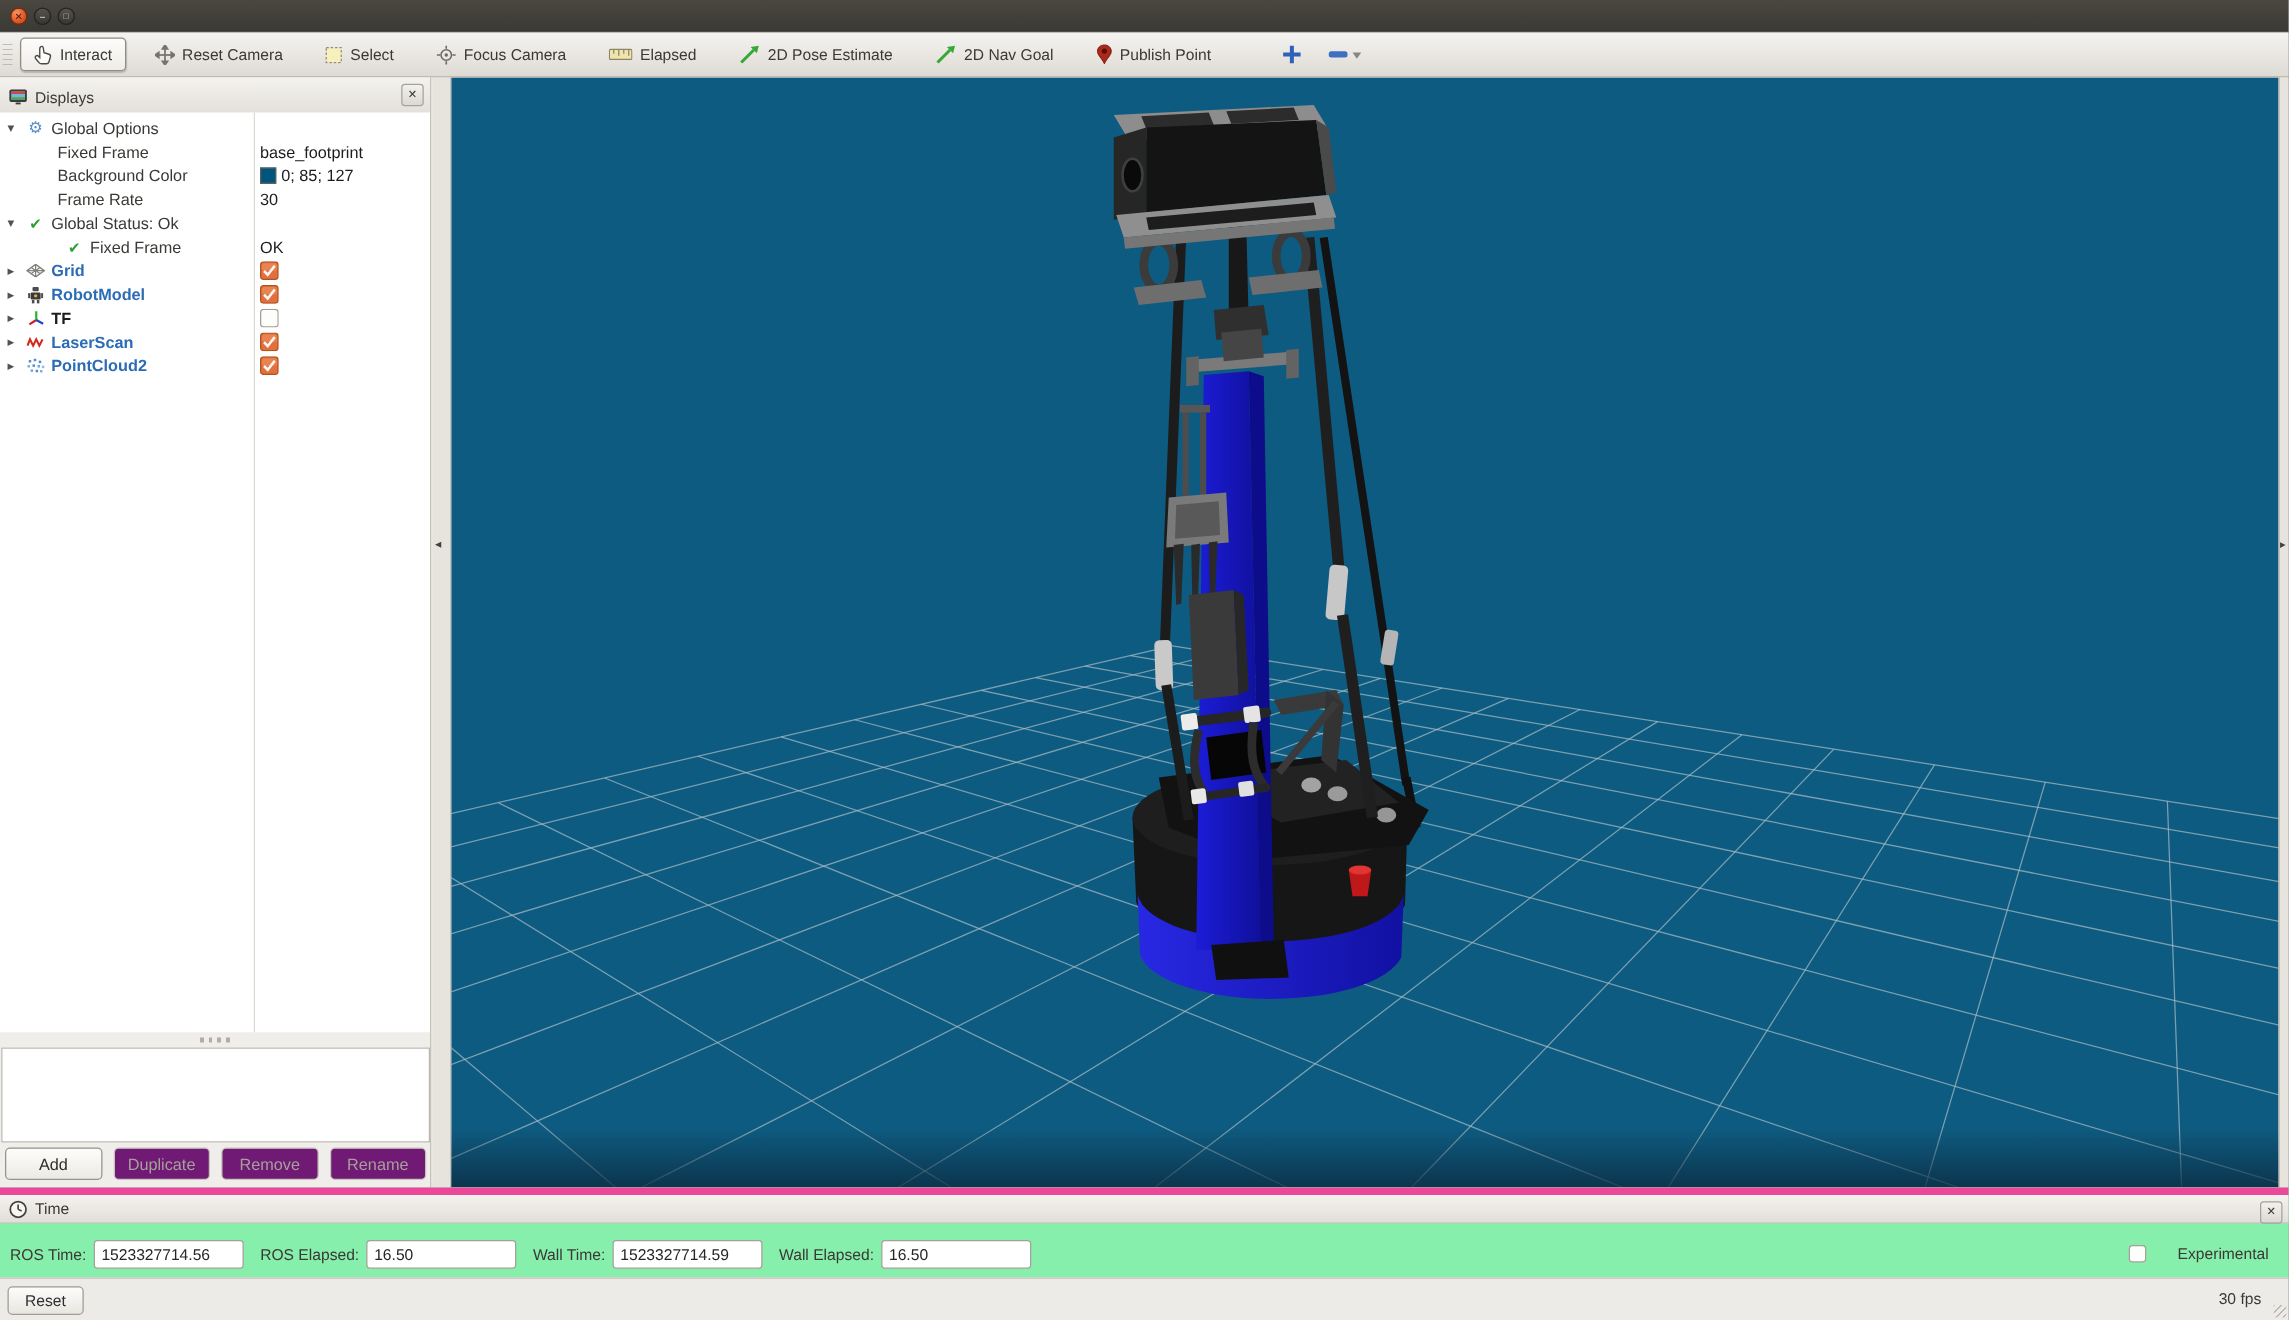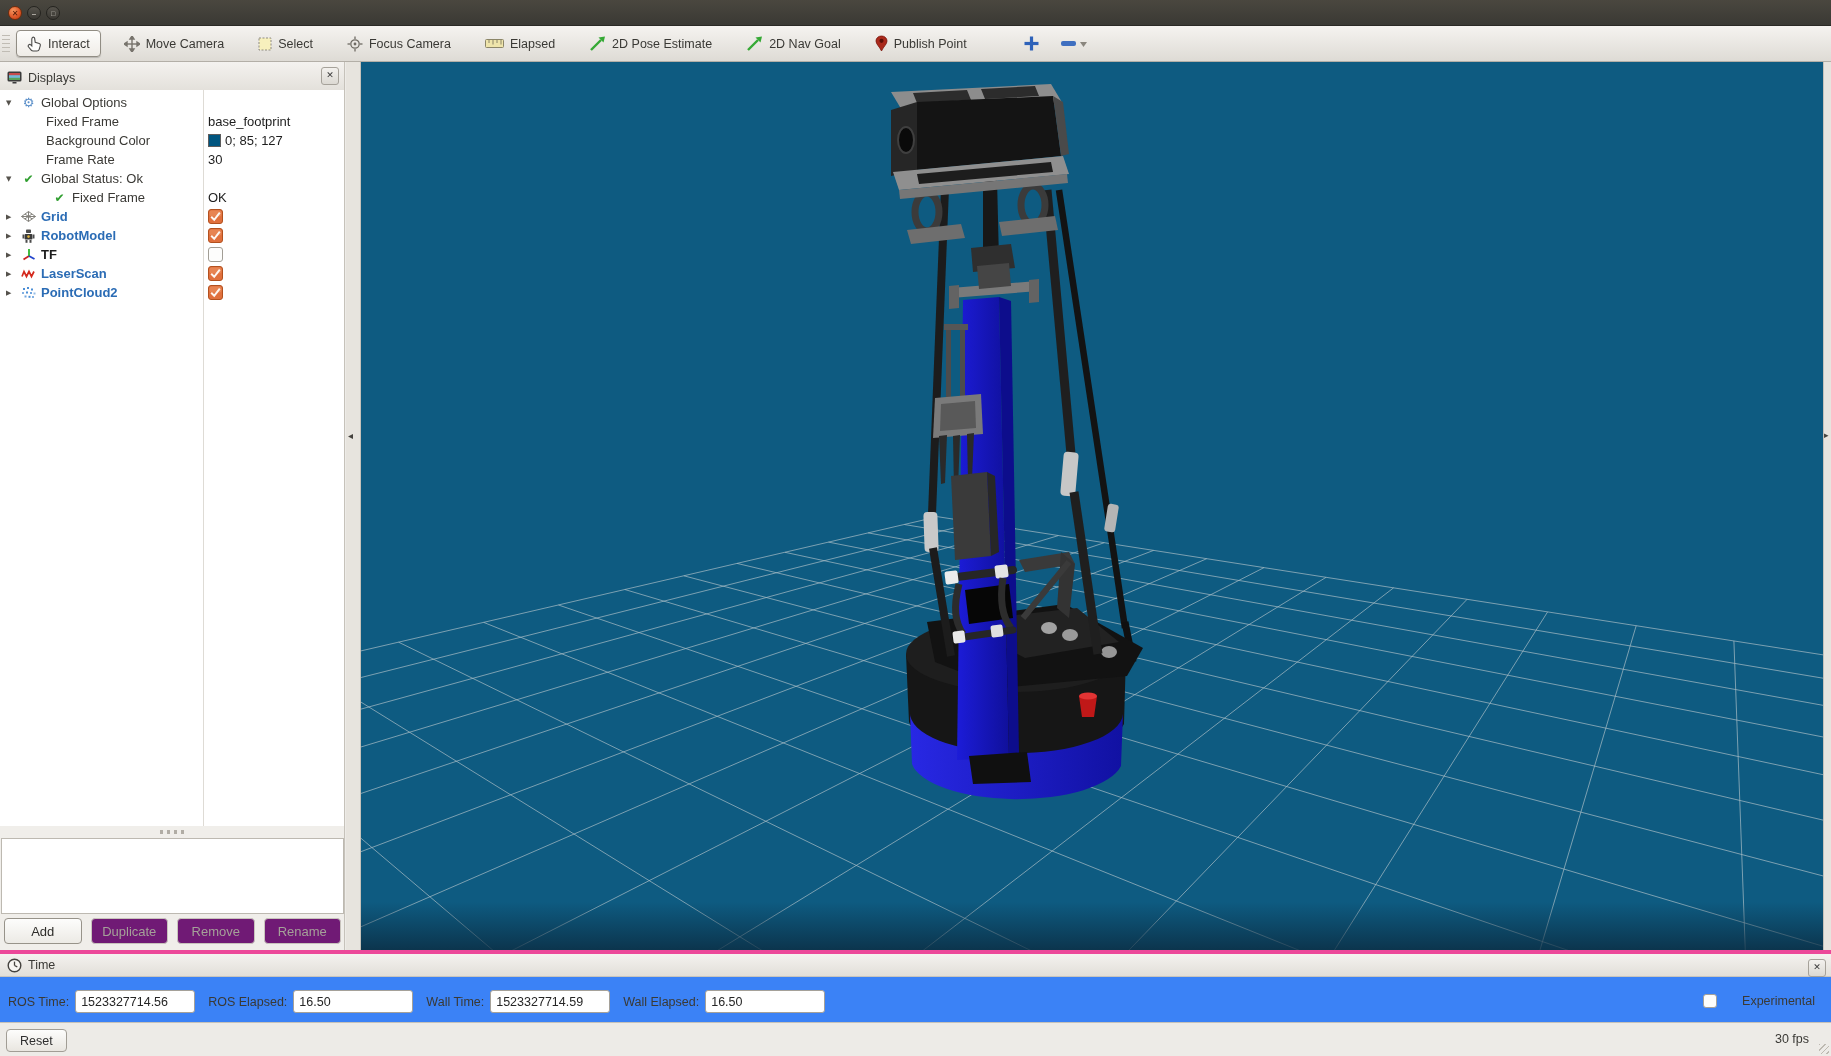--- a/index.html
+++ b/index.html
@@ -63,22 +63,22 @@
   .pbtn.disabled{color:#a5a199;border-color:#c8c4bc;background:#701a75;}
   
   #vsplitter{position:absolute;left:346px;top:62px;width:15px;height:888px;background:#e7e4de;
     border-right:1px solid #c6c2ba;box-sizing:border-box;}
   #vsplitter .harrow{position:absolute;left:2px;top:368px;font-size:10px;color:#44423e;}
   #viewport{position:absolute;left:361px;top:62px;width:1462px;height:888px;}
   #rstrip{position:absolute;left:1823px;top:62px;width:8px;height:888px;background:#e7e4de;
     border-left:1px solid #c6c2ba;box-sizing:border-box;}
   #rstrip .harrow{position:absolute;left:0px;top:368px;font-size:9px;color:#44423e;}
   
-  #time-panel{position:absolute;left:0;top:950px;width:100%;height:72px;background:#3b82f6;
-    border-top:4px solid #ec4899;box-sizing:border-box;}
+  #time-panel{position:absolute;left:0;top:950px;width:100%;height:72px;background:#86efac;
+    border-top:6px solid #ec4899;box-sizing:border-box;}
   #time-panel .phead{height:23px;}
   #time-fields{position:absolute;top:23px;left:0;height:49px;display:flex;align-items:center;
     gap:13px;padding-left:8px;}
   .tfield{display:flex;align-items:center;gap:6px;}
   .tflabel{font-size:12.5px;color:#3a3935;white-space:nowrap;}
   .tfield input{width:120px;height:23px;border:1px solid #a5a199;border-radius:3px;background:#fff;
     font-size:12.5px;color:#262626;padding:0 5px;font-family:inherit;box-sizing:border-box;}
   #experimental{position:absolute;right:16px;top:40px;display:flex;align-items:center;gap:25px;
     font-size:12.5px;color:#3a3935;}
   .cb{width:14px;height:14px;border:1px solid #a5a199;border-radius:3px;background:#fdfdfc;box-sizing:border-box;}
@@ -120,21 +120,21 @@
               <g stroke="#77736c" stroke-width="1.4" fill="#77736c">
                 <line x1="8" y1="3" x2="8" y2="13"></line>
                 <line x1="3" y1="8" x2="13" y2="8"></line>
                 <path d="M8 0 L10 3 L6 3 Z"></path>
                 <path d="M8 16 L6 13 L10 13 Z"></path>
                 <path d="M0 8 L3 6 L3 10 Z"></path>
                 <path d="M16 8 L13 10 L13 6 Z"></path>
               </g>
             </svg>
           </span>
-          <span class="tlabel">Move Camera</span>
+          <span class="tlabel">Reset Camera</span>
         </div>
         <div class="tool">
           <span class="ticon">
             <svg width="14" height="14" viewBox="0 0 14 14">
               <rect x="1" y="1" width="12" height="12" fill="#f7f0bd" stroke="#8f8b80" stroke-width="1" stroke-dasharray="2 1.5"></rect>
             </svg>
           </span>
           <span class="tlabel">Select</span>
         </div>
         <div class="tool">

